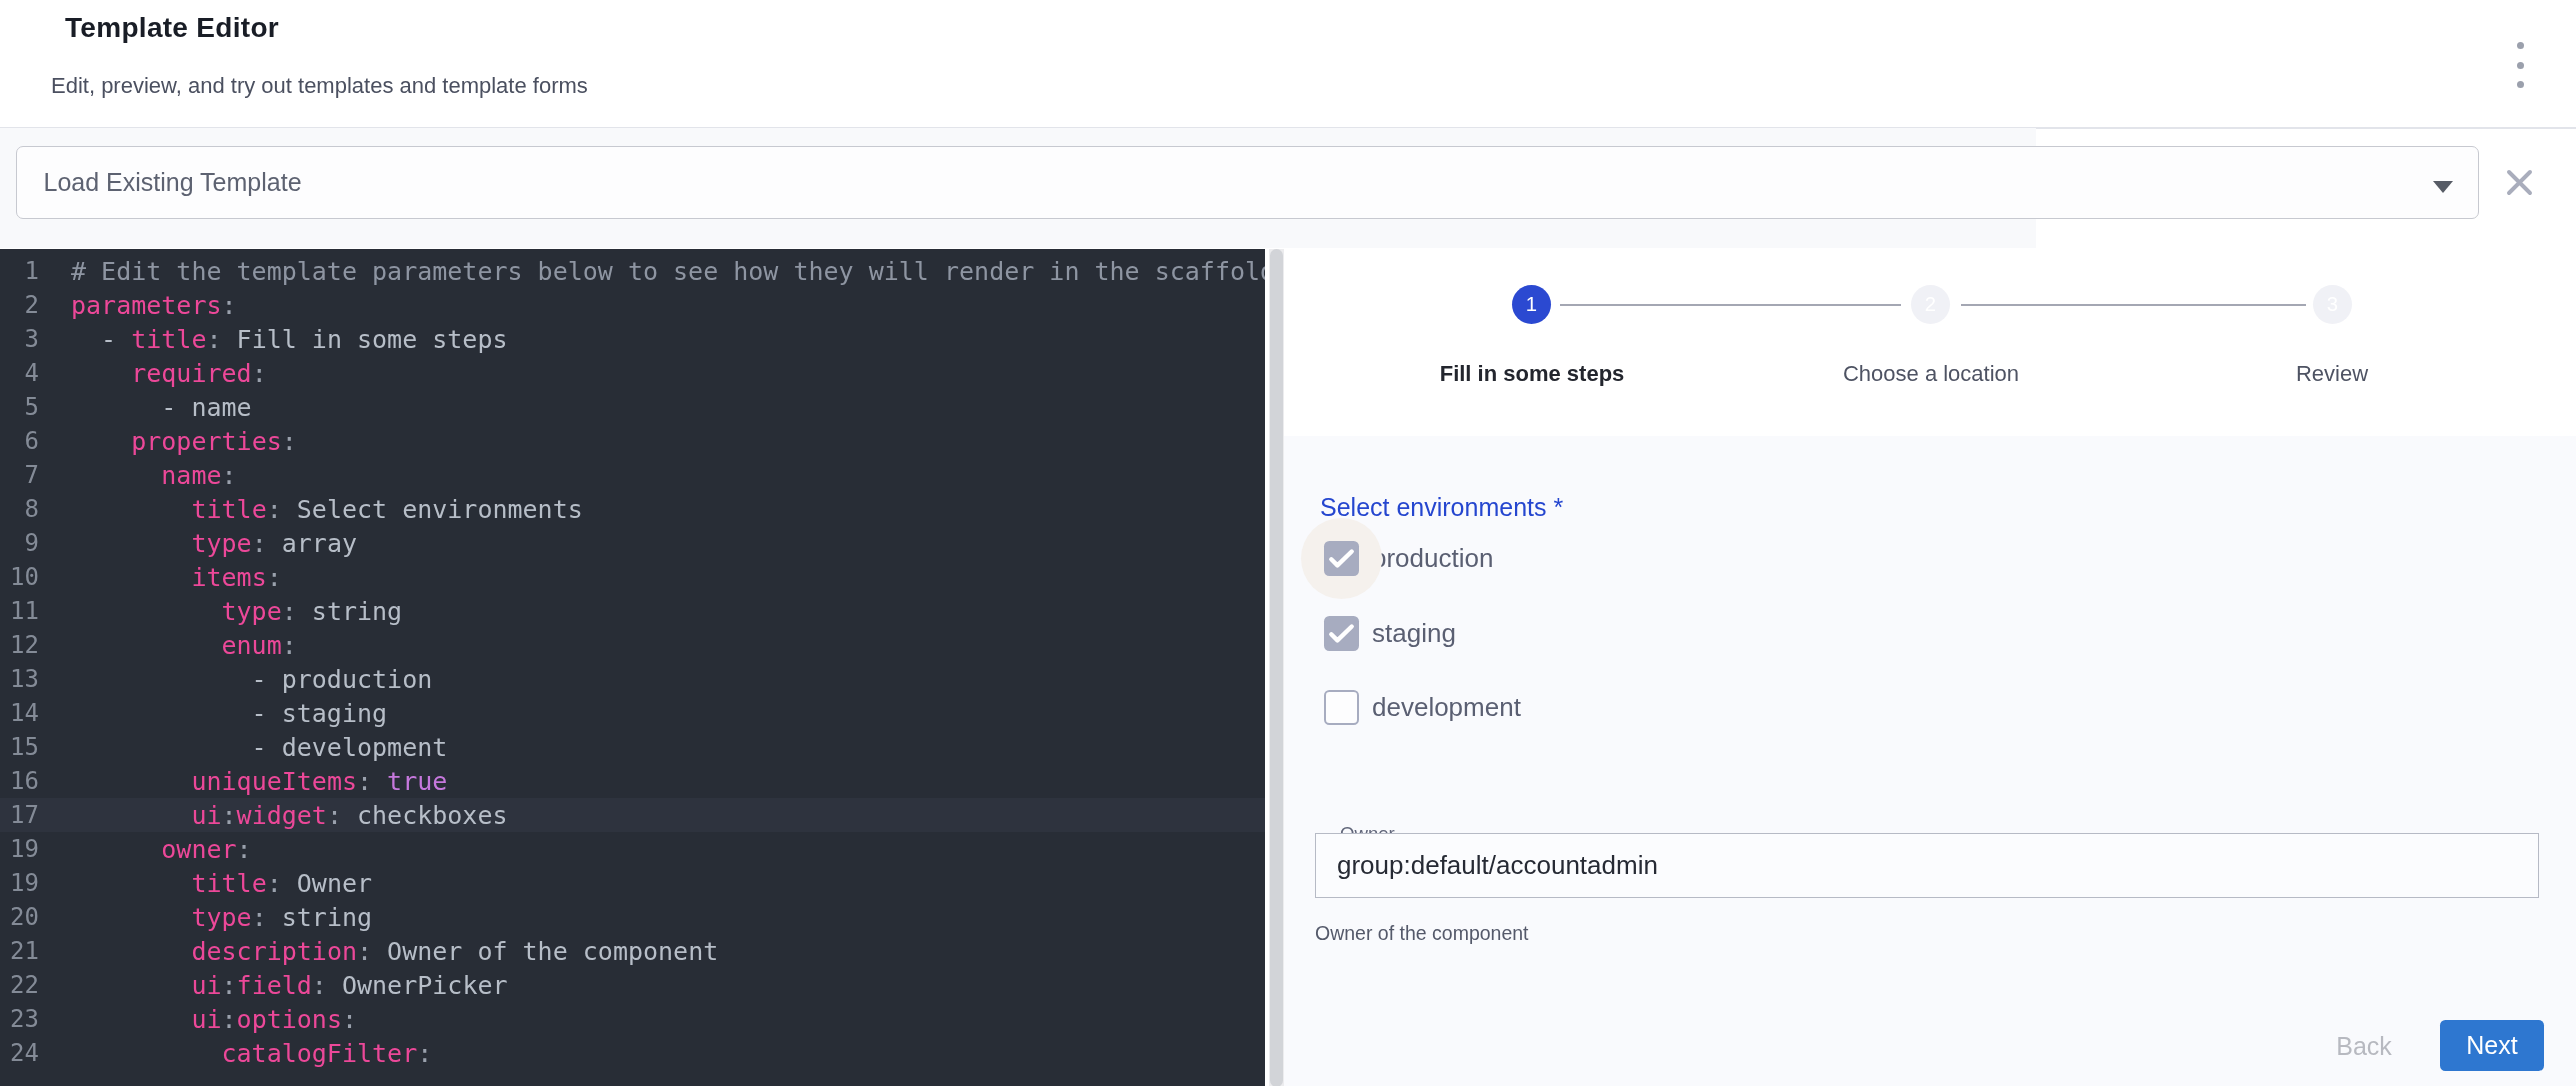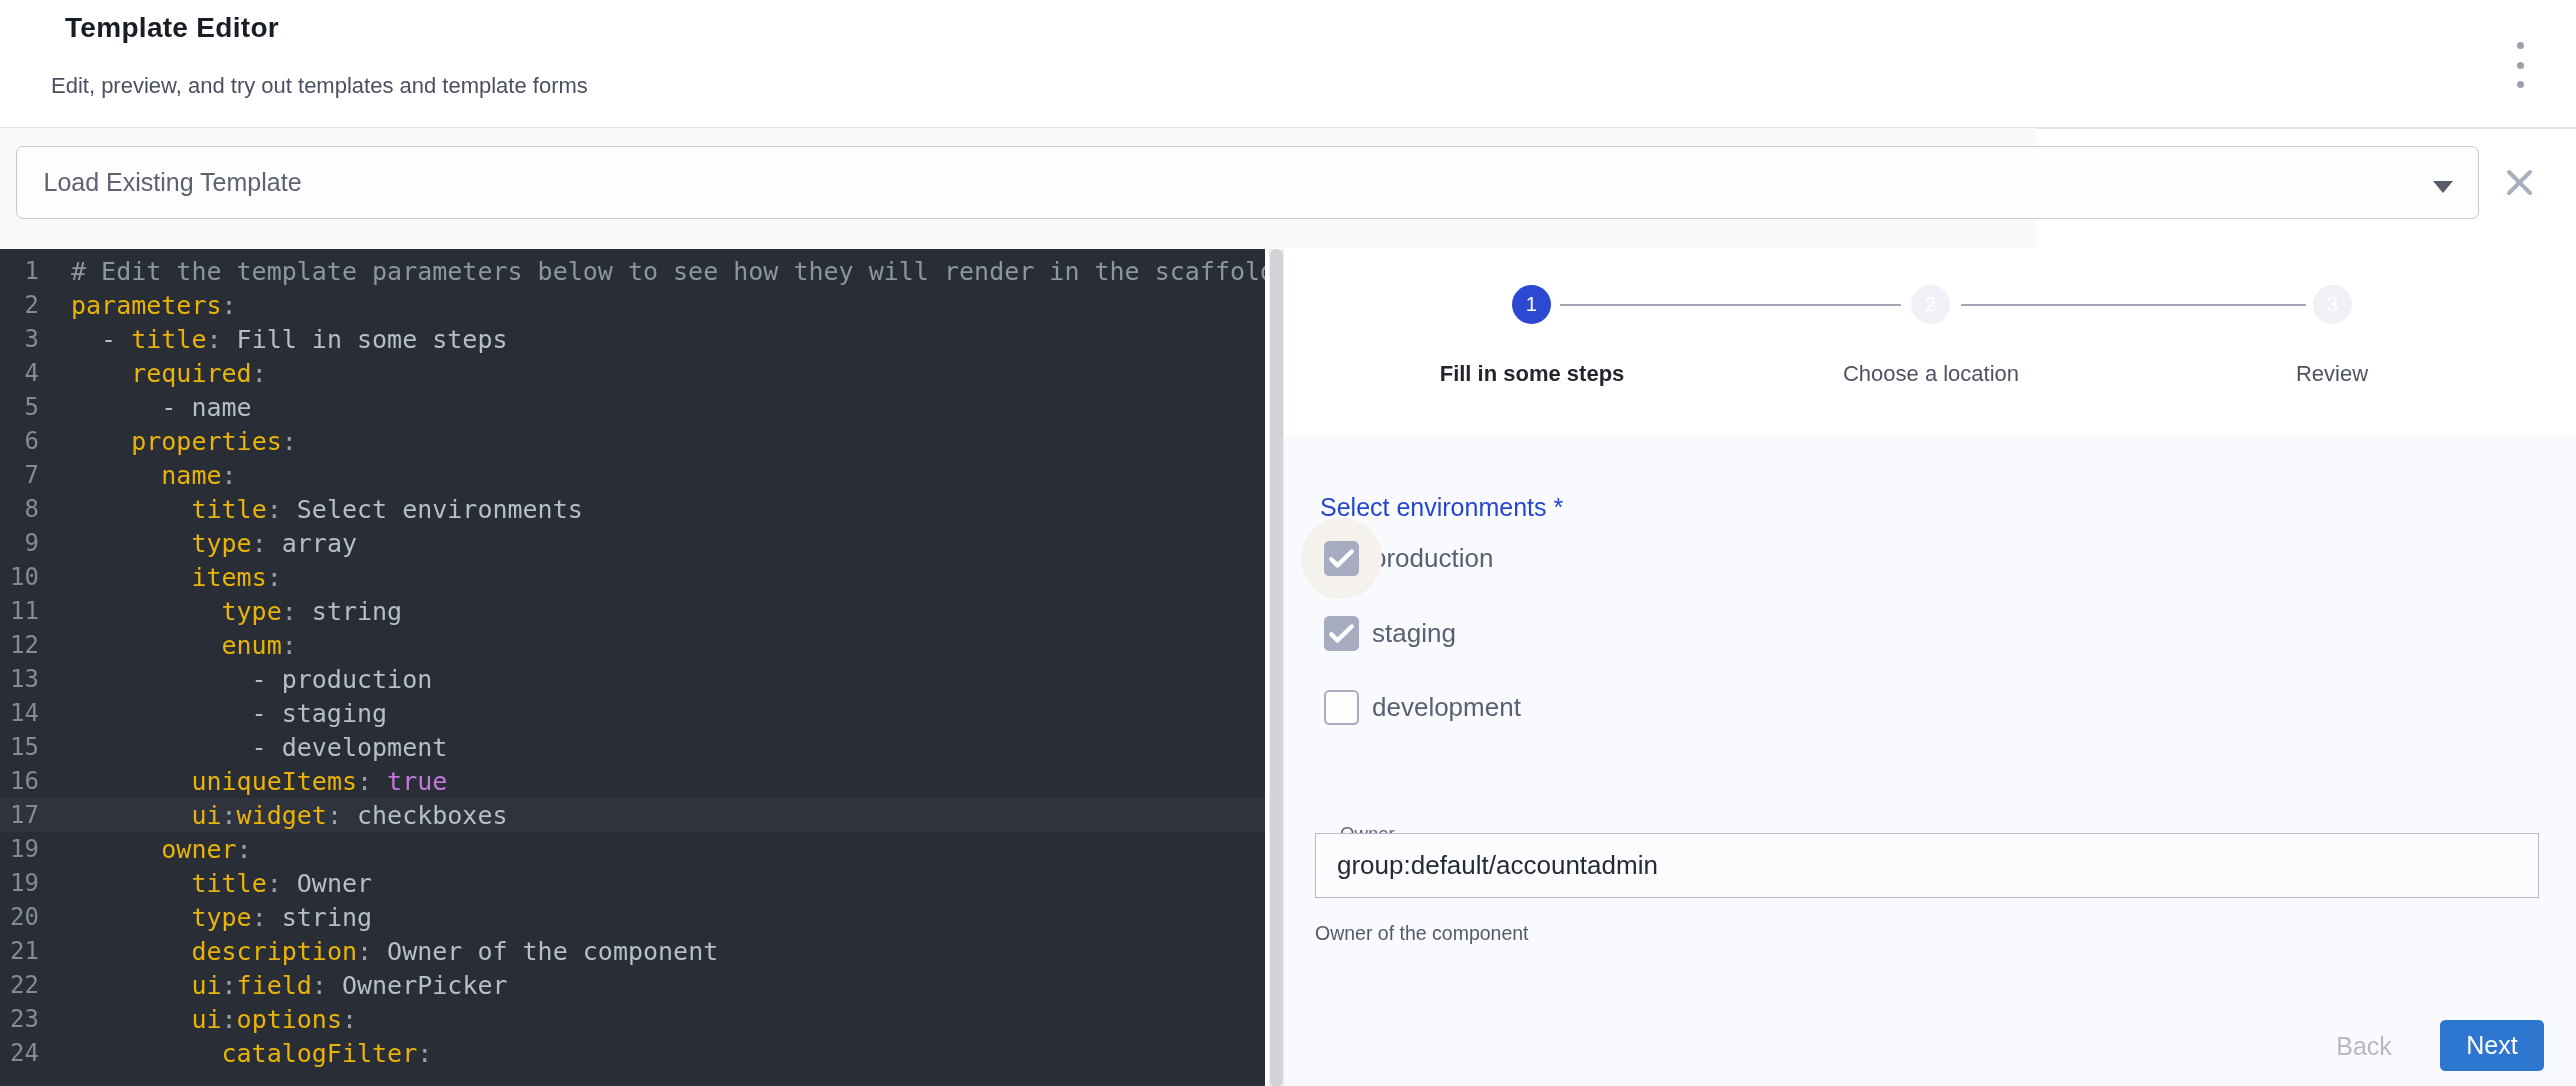--- a/index.html
+++ b/index.html
@@ -26,21 +26,21 @@
   .main { position:absolute; left:0; top:249px; width:2576px; height:838px; }
 
   
   .editor { position:absolute; left:0; top:0; width:1265px; height:838px; background:#282d36; overflow:hidden; padding-top:5.3px; cursor:text; }
   .code-line { display:flex; align-items:center; height:34px; white-space:pre;
     font-family:"DejaVu Sans Mono", monospace; font-size:25px; }
   .code-line.active { background:#2e333e; }
   .ln { flex:none; width:39px; text-align:right; color:#848b97; font-size:24px; }
   .code { margin-left:32px; }
   .tok-comment { color:#8e95a2; }
-  .tok-key { color:#eab308; }
+  .tok-key { color:#ec4899; }
   .tok-punct { color:#9aa1ad; }
   .tok-value { color:#b7bec8; }
   .tok-bool { color:#c678dd; }
 
   .gap-col { position:absolute; left:1265px; top:0; width:3.5px; height:838px; background:#ffffff; }
   .scrollbar { position:absolute; left:1269px; top:0; width:15px; height:838px; background:#ececee; }
   .scroll-thumb { position:absolute; left:0.9px; top:0; width:13.3px; height:838px; background:#d2d4d8; border-radius:7px; }
 
   
   .panel { position:absolute; left:1284px; top:0; width:1292px; height:838px; background:#f9fafd; }

